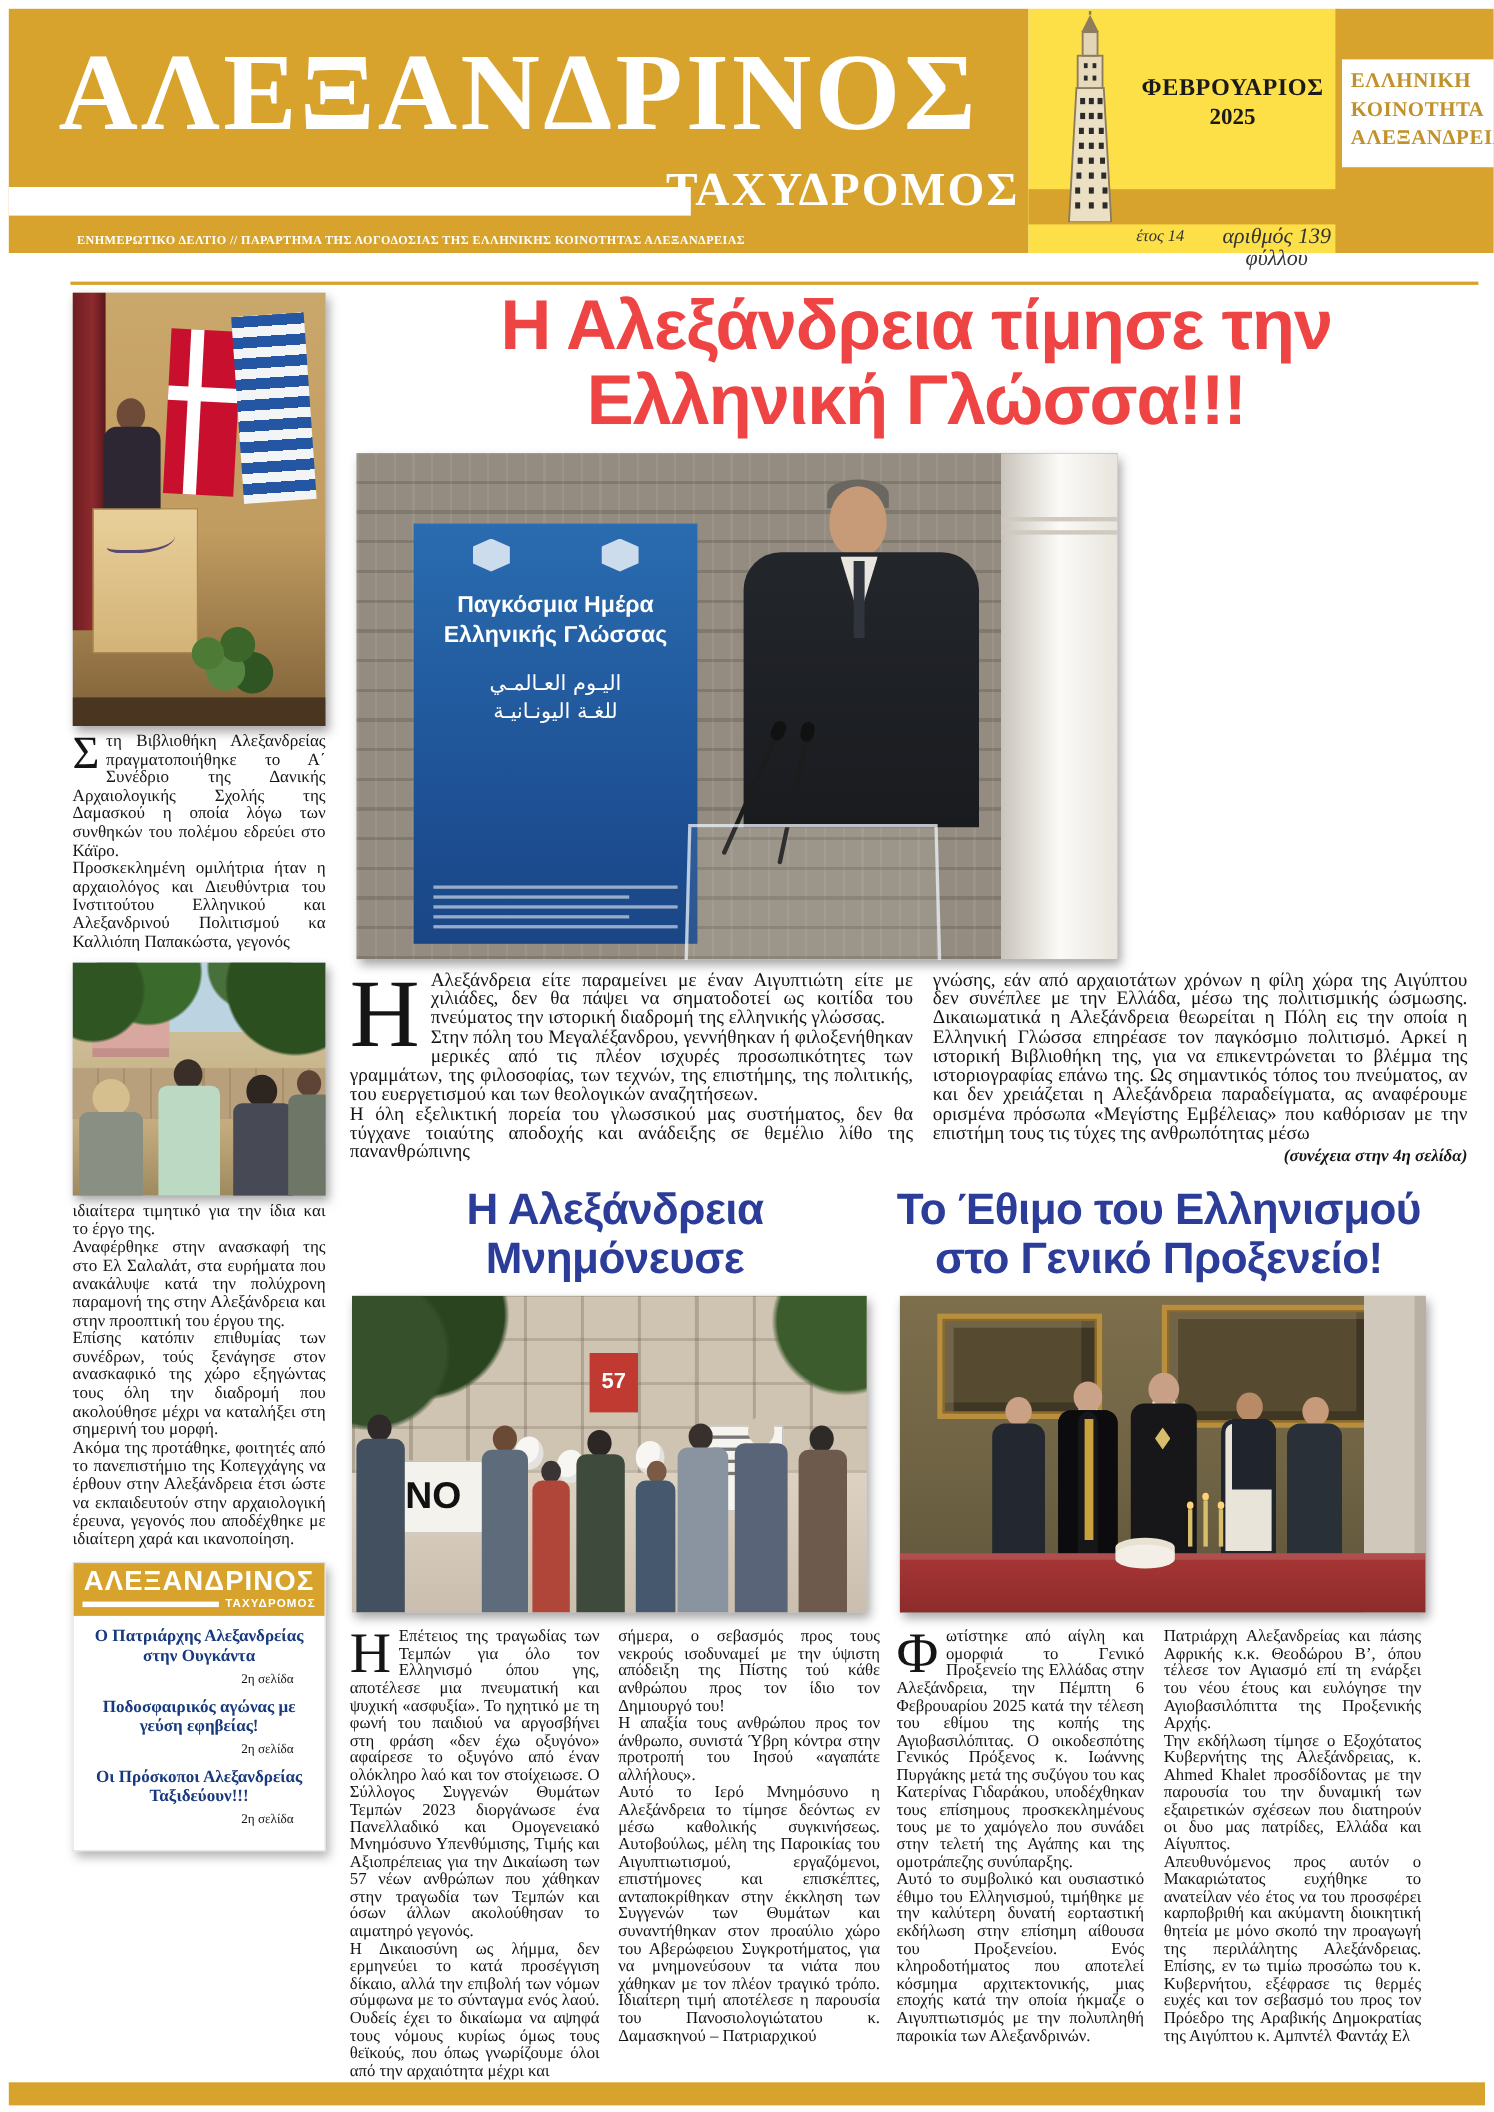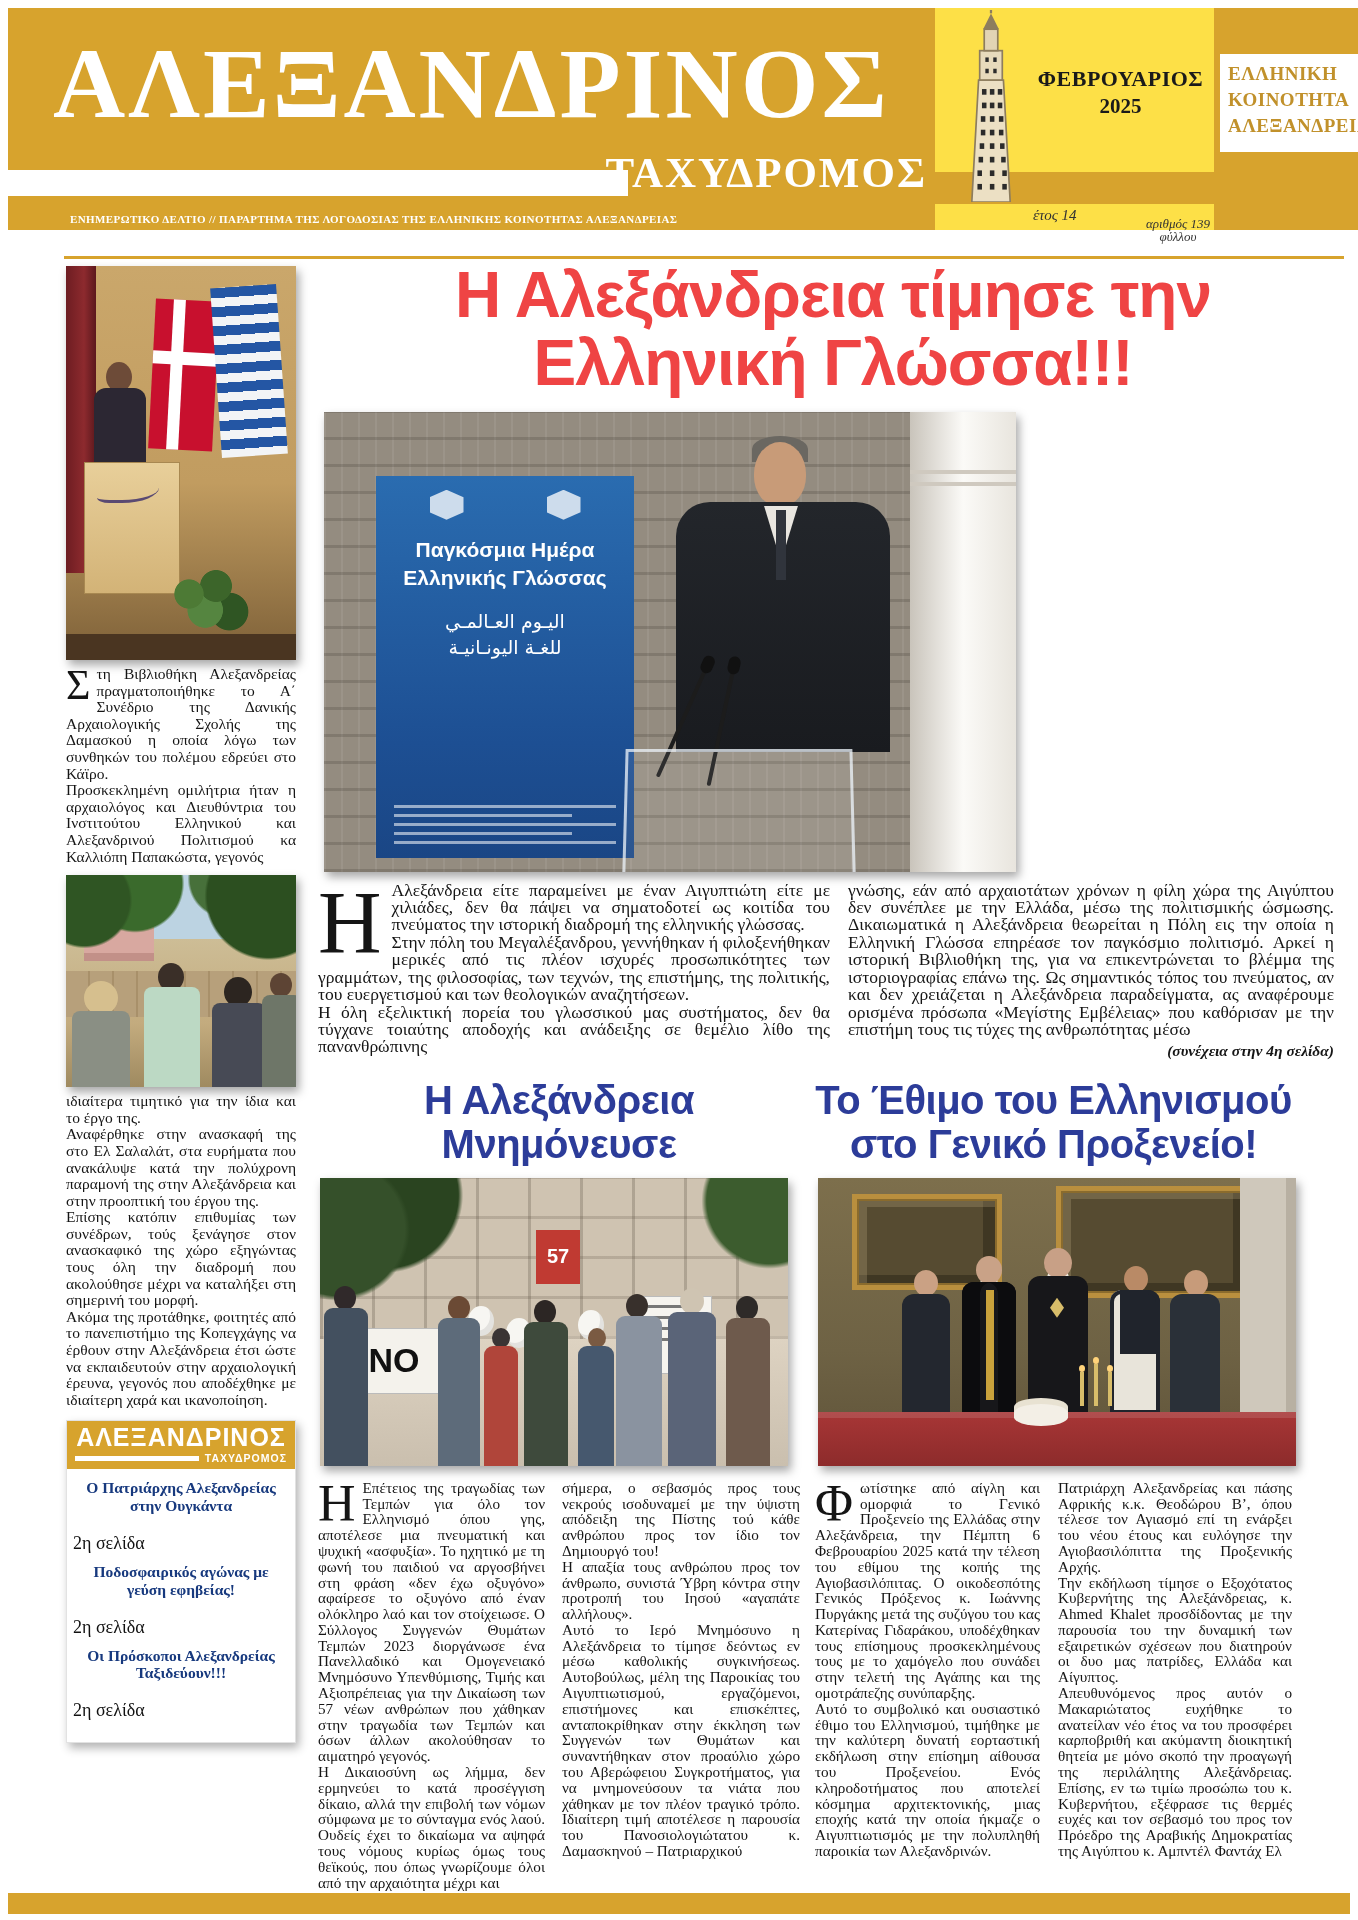--- a/index.html
+++ b/index.html
@@ -18,21 +18,21 @@
     font-weight:bold; color:#fff; font-size:43px; letter-spacing:2px; }
   .mast-tagline { position:absolute; left:62px; bottom:5px; color:#fff; font-weight:bold;
     font-size:11px; letter-spacing:.4px; font-family:"Liberation Serif",serif; }
   .mast-mid { position:absolute; left:927px; top:0; width:283px; height:222px; background:#fde047; }
   .mast-connector { position:absolute; left:0; right:0; top:164px; height:32px; background:#D7A32D; }
   .tower { position:absolute; left:14px; top:2px; width:84px; height:192px; z-index:3; }
   .mast-date { position:absolute; left:92px; right:4px; top:58px; text-align:center; z-index:2; color:#1a1a1a; }
   .mast-month { font-size:22px; font-weight:bold; letter-spacing:.5px; }
   .mast-year { font-size:21px; font-weight:bold; margin-top:2px; }
   .mast-etos { position:absolute; left:98px; top:199px; font-style:italic; font-size:15px; color:#333; z-index:4; }
-  .mast-issue { position:absolute; right:8px; top:197px; font-style:italic; font-size:13px; color:#333; text-align:center; line-height:1; z-index:4;margin-top:12px; }
+  .mast-issue { position:absolute; right:8px; top:197px; font-style:italic; font-size:20px; color:#333; text-align:center; line-height:1; z-index:4; }
   .mast-right { position:absolute; left:1206px; top:0; width:168px; height:222px; background:#D7A32D; }
   .org-box { position:absolute; left:6px; right:4px; top:46px; height:98px; background:#fff; padding:7px 8px; }
   .org-box div { color:#C1912B; font-weight:bold; font-size:19px; line-height:1.38;
     font-family:"Liberation Serif",serif; letter-spacing:.5px; }
 
   .gold-rule { position:absolute; left:64px; top:256px; width:1280px; height:3px; background:#D7A32D; }
 
   
   .sidebar { position:absolute; left:66px; top:264px; width:230px; }
   .sb-title { color:#2C3C99; font-family:"Liberation Sans",sans-serif; font-weight:bold;
@@ -83,21 +83,21 @@
   .toc { margin-top:12px; box-shadow:3px 5px 9px rgba(0,0,0,.3); border:1px solid #e2e2e2; background:#fff; }
   .toc-head { background:#D7A32D; padding:4px 8px 5px; }
   .toc-logo { color:#fff; font-family:"Liberation Sans",sans-serif; font-weight:bold; font-size:25px;
     letter-spacing:1px; text-align:center; line-height:1; }
   .toc-subrow { display:flex; align-items:center; gap:6px; margin-top:2px; }
   .toc-subrow .bar { flex:1; height:5px; background:#fff; }
   .toc-sublabel { color:#fff; font-size:10.5px; font-weight:bold; letter-spacing:1px; font-family:"Liberation Sans",sans-serif; }
   .toc-body { padding:10px 6px 12px; }
   .toc-item { margin-bottom:9px; }
   .toc-item-title { color:#17397E; font-weight:bold; font-size:15.5px; line-height:1.15; text-align:center; }
-  .toc-item-page { font-size:18px; padding-right:22px; margin-top:18px; color:#111; }
+  .toc-item-page { font-size:12px; text-align:right; padding-right:22px; margin-top:4px; color:#111; }
 
   
   .main { position:absolute; left:318px; top:262px; width:1030px; }
   .headline { color:#ef4444; font-family:"Liberation Sans",sans-serif; font-weight:bold;
     font-size:64px; line-height:1.06; letter-spacing:-1px; text-align:center; }
   .subhead { color:#2C3C99; font-family:"Liberation Sans",sans-serif; font-weight:bold;
     font-size:40px; line-height:1.1; letter-spacing:-.5px; text-align:center; }
 
   
   .phmain { width:692px; height:460px; margin:14px 16px 0 6px; }

